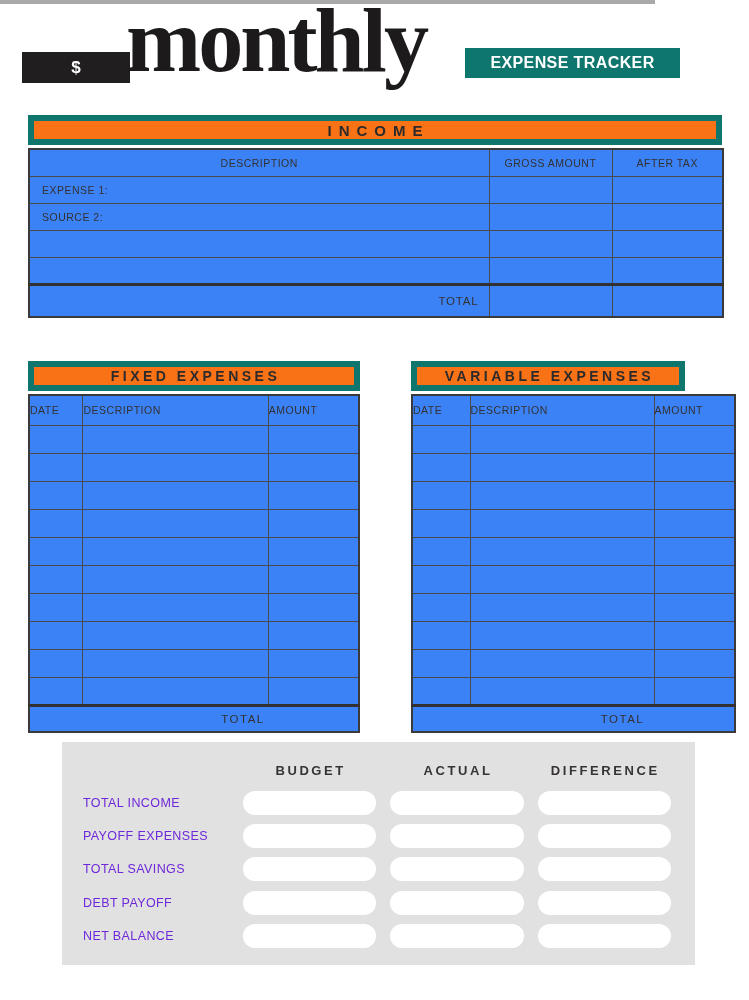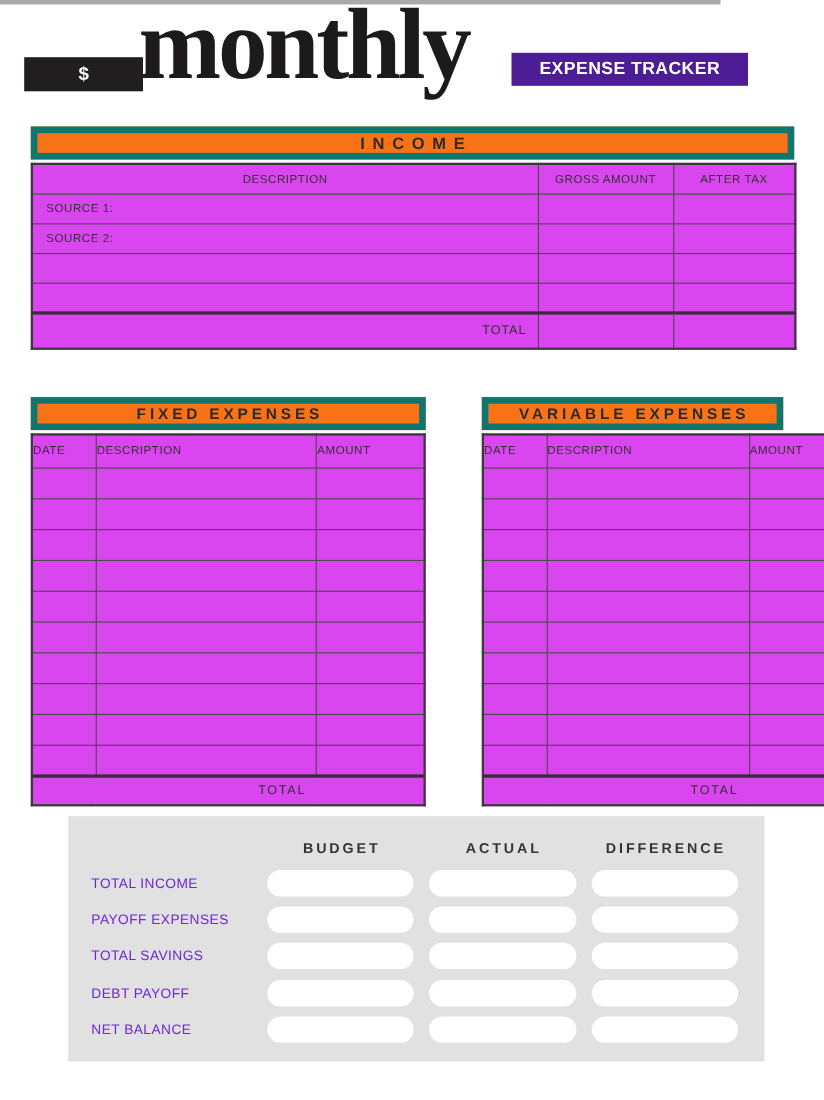--- a/index.html
+++ b/index.html
@@ -24,53 +24,53 @@
   .dollar-badge span { color:#ffffff; font-size:17px; font-weight:bold; }
   .brand-title {
     position:absolute; left:126px; top:-6px;
     font-family:"Liberation Serif","DejaVu Serif",serif;
     font-weight:bold; font-size:92px; line-height:1;
     letter-spacing:-3px; color:#1d1a1b;
     transform:scaleX(0.98); transform-origin:left top;
   }
   .subtitle-badge {
     position:absolute; left:465px; top:48px; width:215px; height:30px;
-    background:#4c1d95; display:flex; align-items:center; justify-content:center;
+    background:#0f766e; display:flex; align-items:center; justify-content:center;
     color:#ffffff; font-weight:bold; font-size:16px; letter-spacing:0.4px;
   }
 
   
   .section-bar {
     background:#f97316; border:6px solid #0f766e;
     display:flex; align-items:center; justify-content:center;
     color:#2c2a2b; font-weight:700;
   }
 
   
   .income-section { position:absolute; left:28px; top:115px; width:694px; }
   .income-section .section-bar { height:30px; font-size:15px; letter-spacing:7px; padding-left:7px; }
   table.sheet {
     border-collapse:collapse; width:100%; table-layout:fixed;
-    margin-top:3px; border:2px solid #3a3a3a; background:#d946ef;
+    margin-top:3px; border:2px solid #3a3a3a; background:#3b82f6;
   }
   table.sheet td, table.sheet th {
     border:1.5px solid #4a4a4a; font-weight:normal;
     font-size:10.5px; letter-spacing:0.5px; color:#343132;
   }
   .income-table th { height:27px; text-align:center; }
   .income-table td { height:27px; padding-left:12px; font-size:11px; }
   .income-table td.num { padding:0; }
   .income-table tr.total-row td { height:33px; border-top:3px solid #333031; }
   .income-table tr.total-row td.total-cell {
     text-align:right; padding-right:10px; font-size:11.5px; letter-spacing:0.8px;
   }
 
   
   .expenses-row { position:absolute; left:28px; top:361px; width:698px; display:flex; gap:51px; }
-  .exp-col { width:359px; }
+  .exp-col { width:332px; }
   .exp-col.right { width:274px; }
   .exp-col .section-bar { height:30px; font-size:14px; letter-spacing:3.5px; padding-left:3px; }
   .exp-table th { height:30px; text-align:left; }
   .exp-table td { height:28px; }
   .exp-table tr.total-row td {
     border-top:3px solid #333031; height:27px;
     text-align:center; padding-left:98px;
     font-size:11.5px; letter-spacing:1.5px;
   }
 
@@ -111,21 +111,21 @@
         <col style="width:123px">
         <col style="width:111px">
       </colgroup>
     <tbody>
         <tr>
       <th>DESCRIPTION</th>
       <th>GROSS AMOUNT</th>
       <th>AFTER TAX</th>
     </tr>
     <tr>
-      <td>SOURCE 1:</td>
+      <td>EXPENSE 1:</td>
       <td class="num"></td>
       <td class="num"></td>
     </tr>
     <tr>
       <td>SOURCE 2:</td>
       <td class="num"></td>
       <td class="num"></td>
     </tr>
     <tr>
       <td></td>

